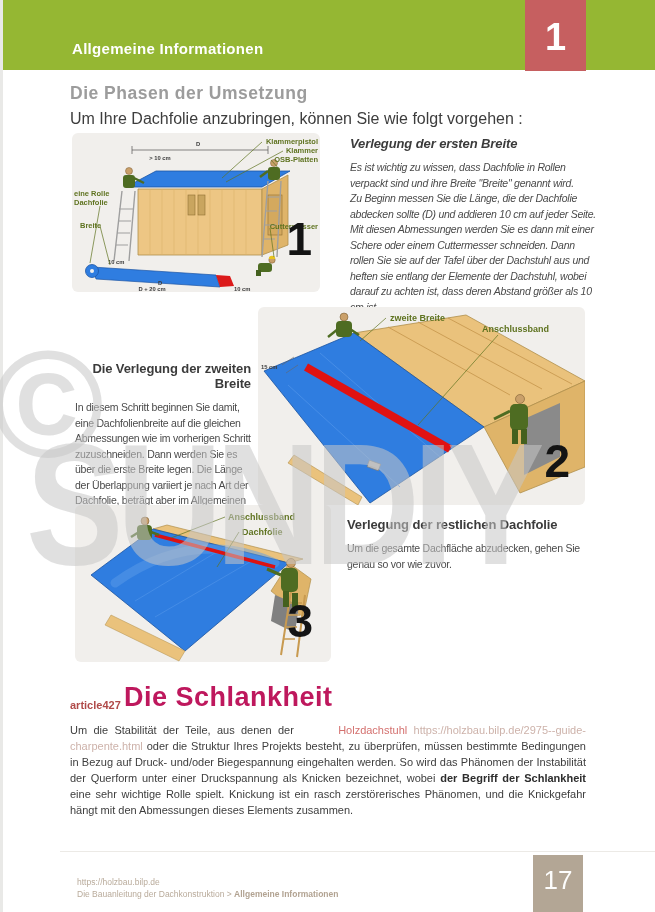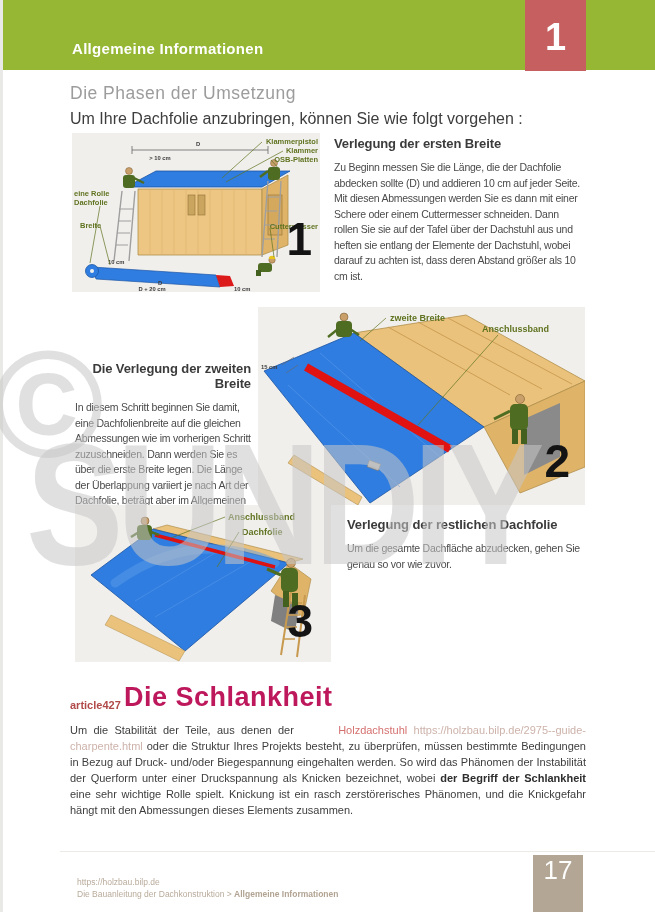--- a/index.html
+++ b/index.html
@@ -8,29 +8,29 @@
   .page { position:relative; width:655px; height:912px; background:#fff; overflow:hidden; margin:0 auto; }
   .edge-strip { position:absolute; left:0; top:0; width:3px; height:100%; background:#e9e9e7; }
 
   
   .banner { position:absolute; left:3px; top:0; right:0; height:70px; background:#95b733; }
   .banner-title { position:absolute; left:69px; top:40px; font-size:15px; font-weight:bold; color:#fff; letter-spacing:.3px; }
   .chapter-box { position:absolute; left:525px; top:0; width:61px; height:71px; background:#c65f60; display:flex; align-items:center; justify-content:center; }
   .chapter-num { color:#fff; font-size:38px; font-weight:bold; padding-top:4px; }
 
   
-  .h2 { position:absolute; left:70px; top:83px; font-size:17.5px; font-weight:normal; color:#9c9c9c; letter-spacing:.5px; }
+  .h2 { position:absolute; left:70px; top:83px; font-size:17.5px; font-weight:bold; color:#9c9c9c; letter-spacing:.5px; }
   .intro { position:absolute; left:70px; top:110px; font-size:16px; color:#3d3d3d; }
 
   
   .panel { position:absolute; }
-  .illus { position:absolute; background:#f1efec; border-radius:0; overflow:hidden;text-decoration:underline; }
+  .illus { position:absolute; background:#f1efec; border-radius:6px; overflow:hidden;text-decoration:underline; }
   #panel1 { left:72px; top:133px; width:513px; height:159px; }
   #panel1 .illus { left:0; top:0; width:248px; height:159px; }
-  #panel1 .ptext { position:absolute; left:262px; top:3px; width:251px; }
+  #panel1 .ptext { position:absolute; left:278px; top:3px; width:251px;font-style:italic; }
   #panel2 { left:75px; top:307px; width:510px; height:198px; }
   #panel2 .ptext { position:absolute; left:0; top:6px; width:176px; }
   #panel2 .ptitle { text-align:right;margin-top:48px; }
   #panel2 .illus { left:183px; top:0; width:327px; height:198px; }
   #panel3 { left:75px; top:505px; width:510px; height:157px; }
   #panel3 .illus { left:0; top:0; width:256px; height:157px; }
   #panel3 .ptext { position:absolute; left:272px; top:12px; width:238px; }
   .ptitle { font-size:13px; font-weight:bold; color:#3b3b3b; margin-bottom:9px; letter-spacing:-.1px; }
   .pbody p { font-size:10.5px; line-height:15.5px; color:#4a4a4a; letter-spacing:-.25px; }
 
@@ -57,21 +57,21 @@
   .wm-text { position:absolute; left:26px; top:418px; font-size:172px; font-weight:bold;
              color:rgba(198,198,198,.55); z-index:40; pointer-events:none; line-height:1;
              transform:scaleX(.85); transform-origin:left top; letter-spacing:-8px; white-space:nowrap; }
 
   
   .footer-divider { position:absolute; left:60px; top:851px; width:595px; height:1px; background:#eceae6; }
   .footer-text { position:absolute; left:77px; top:876px; font-size:8.5px; line-height:12px; color:#b9ab9b; }
   .footer-text b { color:#b2a392; }
   .page-box { position:absolute; left:533px; top:855px; width:50px; height:57px; background:#b3a695;
               display:flex; justify-content:center; align-items:flex-start; }
-  .page-box span { color:#fdfdfc; font-size:26px; padding-top:0; }
+  .page-box span { color:#fdfdfc; font-size:26px; padding-top:10px; }
 </style>
 </head>
 <body>
 
 <div class="page">
   <div class="edge-strip"></div>
 
   <div class="banner">
     <div class="banner-title">Allgemeine Informationen</div>
   </div>
@@ -152,20 +152,21 @@
         <text class="lbl" x="2" y="63">eine Rolle</text>
         <text class="lbl" x="2" y="72">Dachfolie</text>
         <text class="lbl" x="8" y="95">Breite</text>
         <text class="lbl" x="246" y="96" text-anchor="end">Cuttermesser</text>
         <text class="stepnum" x="240" y="122" text-anchor="end">1</text>
       </svg>
     </div>
     <div class="ptext">
       <div class="ptitle">Verlegung der ersten Breite</div>
       <div class="pbody">
+        <p>Es ist wichtig zu wissen, dass Dachfolie in Rollen verpackt sind und ihre Breite "Breite" genannt wird.</p>
         <p>Zu Beginn messen Sie die Länge, die der Dachfolie abdecken sollte (D) und addieren 10 cm auf jeder Seite. Mit diesen Abmessungen werden Sie es dann mit einer Schere oder einem Cuttermesser schneiden. Dann rollen Sie sie auf der Tafel über der Dachstuhl aus und heften sie entlang der Elemente der Dachstuhl, wobei darauf zu achten ist, dass deren Abstand größer als 10 cm ist.</p>
       </div>
     </div>
   </div>
 
   <div class="panel" id="panel2">
     <div class="ptext">
       <div class="ptitle">Die Verlegung der zweiten Breite</div>
       <div class="pbody">
         <p>In diesem Schritt beginnen Sie damit, eine Dachfolienbreite auf die gleichen Abmessungen wie im vorherigen Schritt zuzuschneiden. Dann werden Sie es über die erste Breite legen. Die Länge der Überlappung variiert je nach Art der Dachfolie, beträgt aber im Allgemeinen etwa 15 cm. Dann brauchen Sie es nur noch an die Dachstuhlelemente zu heften.</p>

